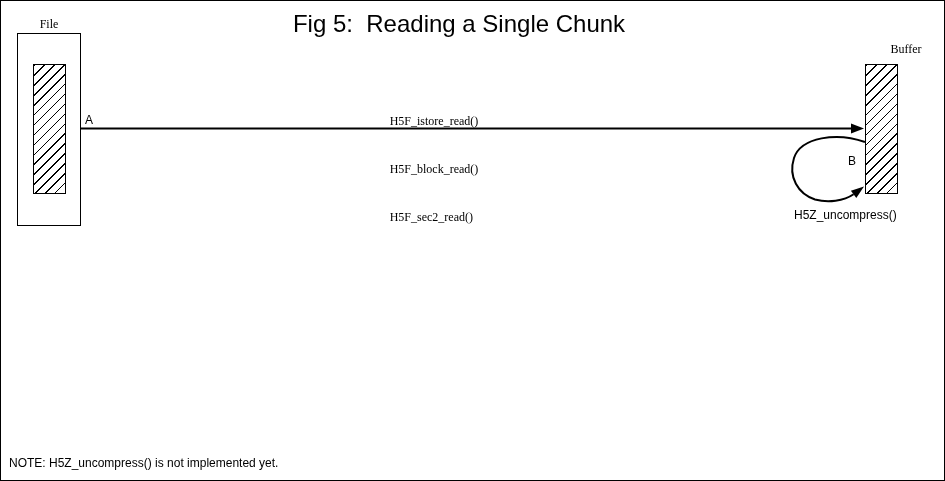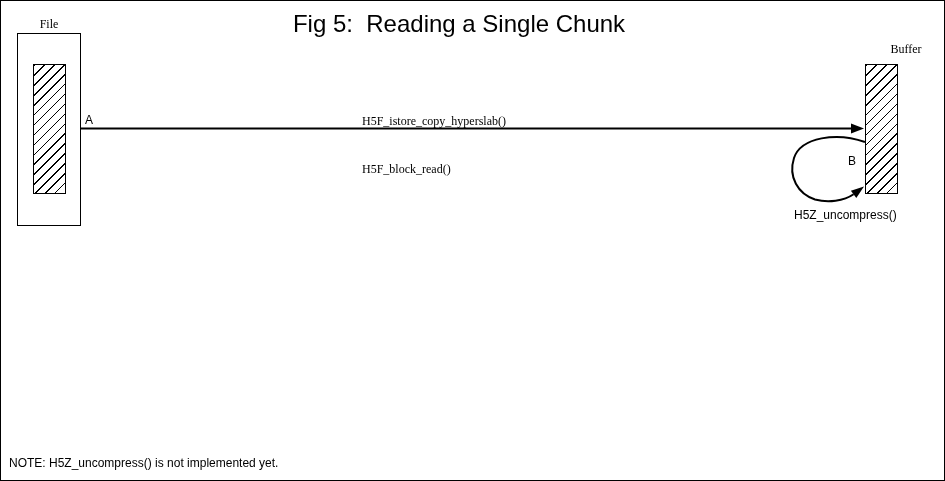--- a/index.html
+++ b/index.html
@@ -89,22 +89,23 @@
 
     <g>
       <path d="M 864 141 C 836 131, 800 136, 793 157 C 787 176, 797 193, 814 198.5 C 827 202, 843 200, 852.6 193.3" fill="none" stroke="#000000" stroke-width="2"></path>
       <polygon points="863,185.5 855.3,196.9 849.9,189.7" fill="#000000"></polygon>
     </g>
   </svg>
 
   <div class="abs label a-label">A</div>
 
   <div class="abs label centered fn-list">
-    <div>H5F_istore_copy_hyperslab()</div>
+    <div>H5F_istore_read()</div>
     <div>H5F_block_read()</div>
+    <div>H5F_sec2_read()</div>
   </div>
 
   <div class="abs label b-label">B</div>
   <div class="abs label h5z-label">H5Z_uncompress()</div>
 
   <div class="abs label note">NOTE: H5Z_uncompress() is not implemented yet.</div>
 
 </div>
 
 </body></html>

